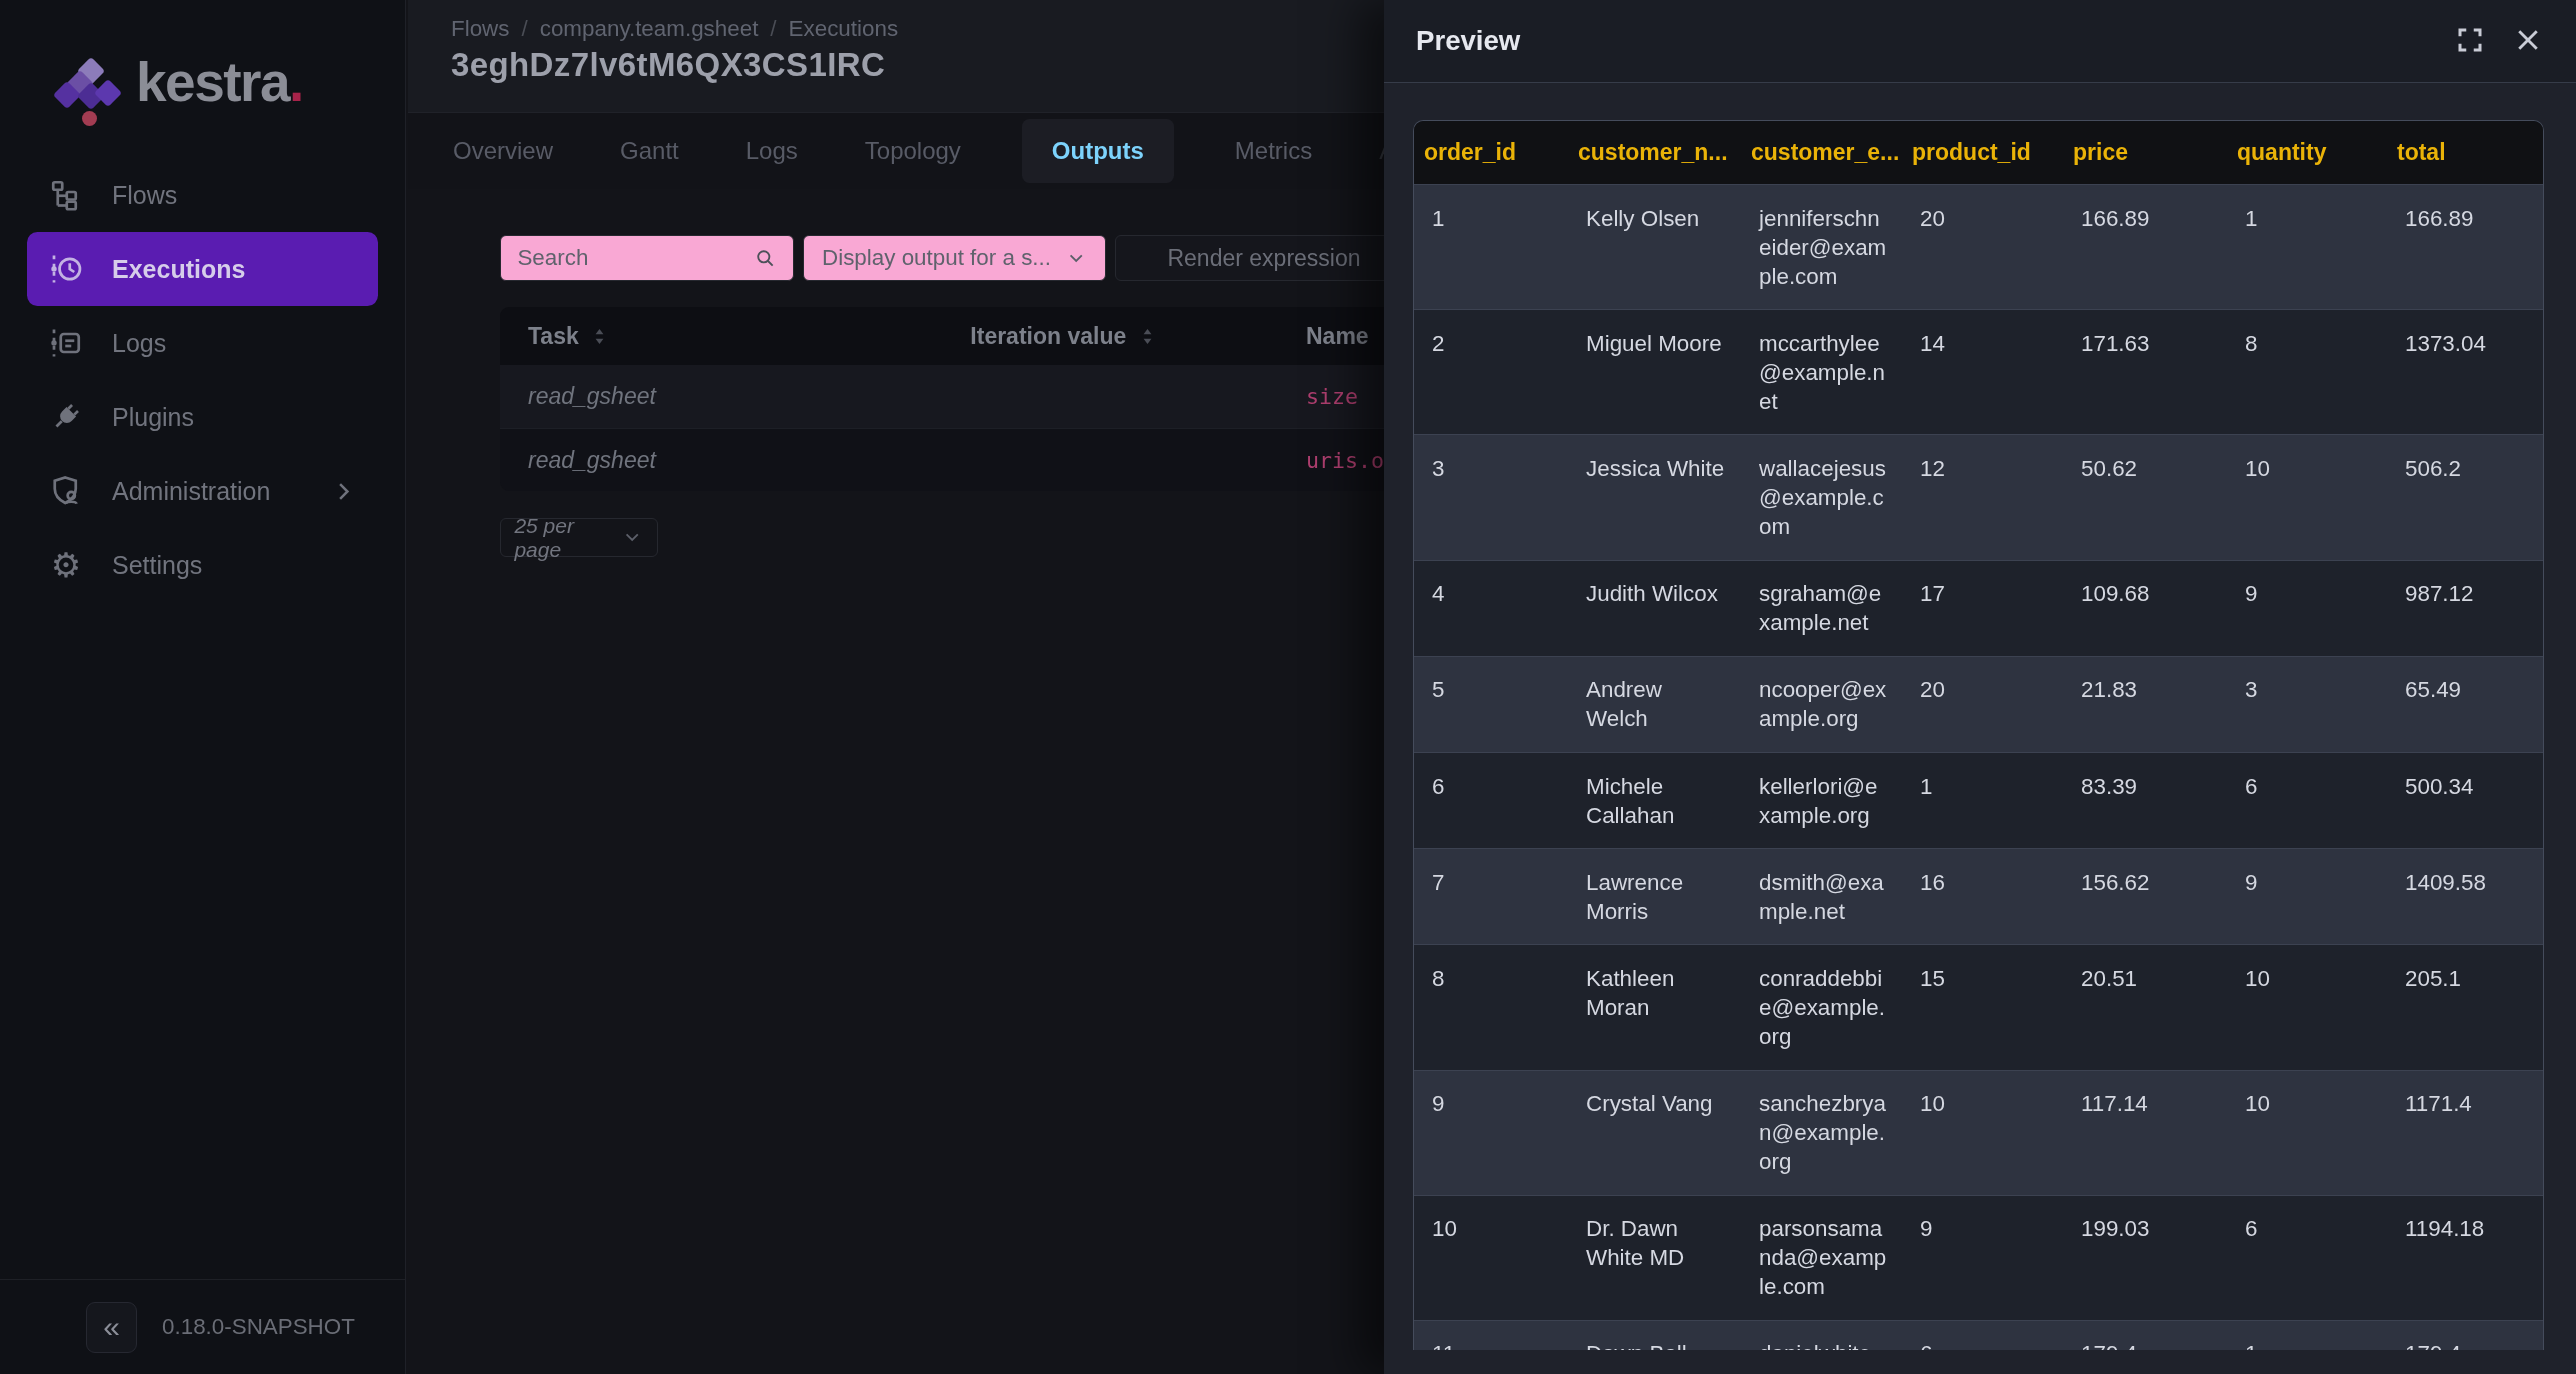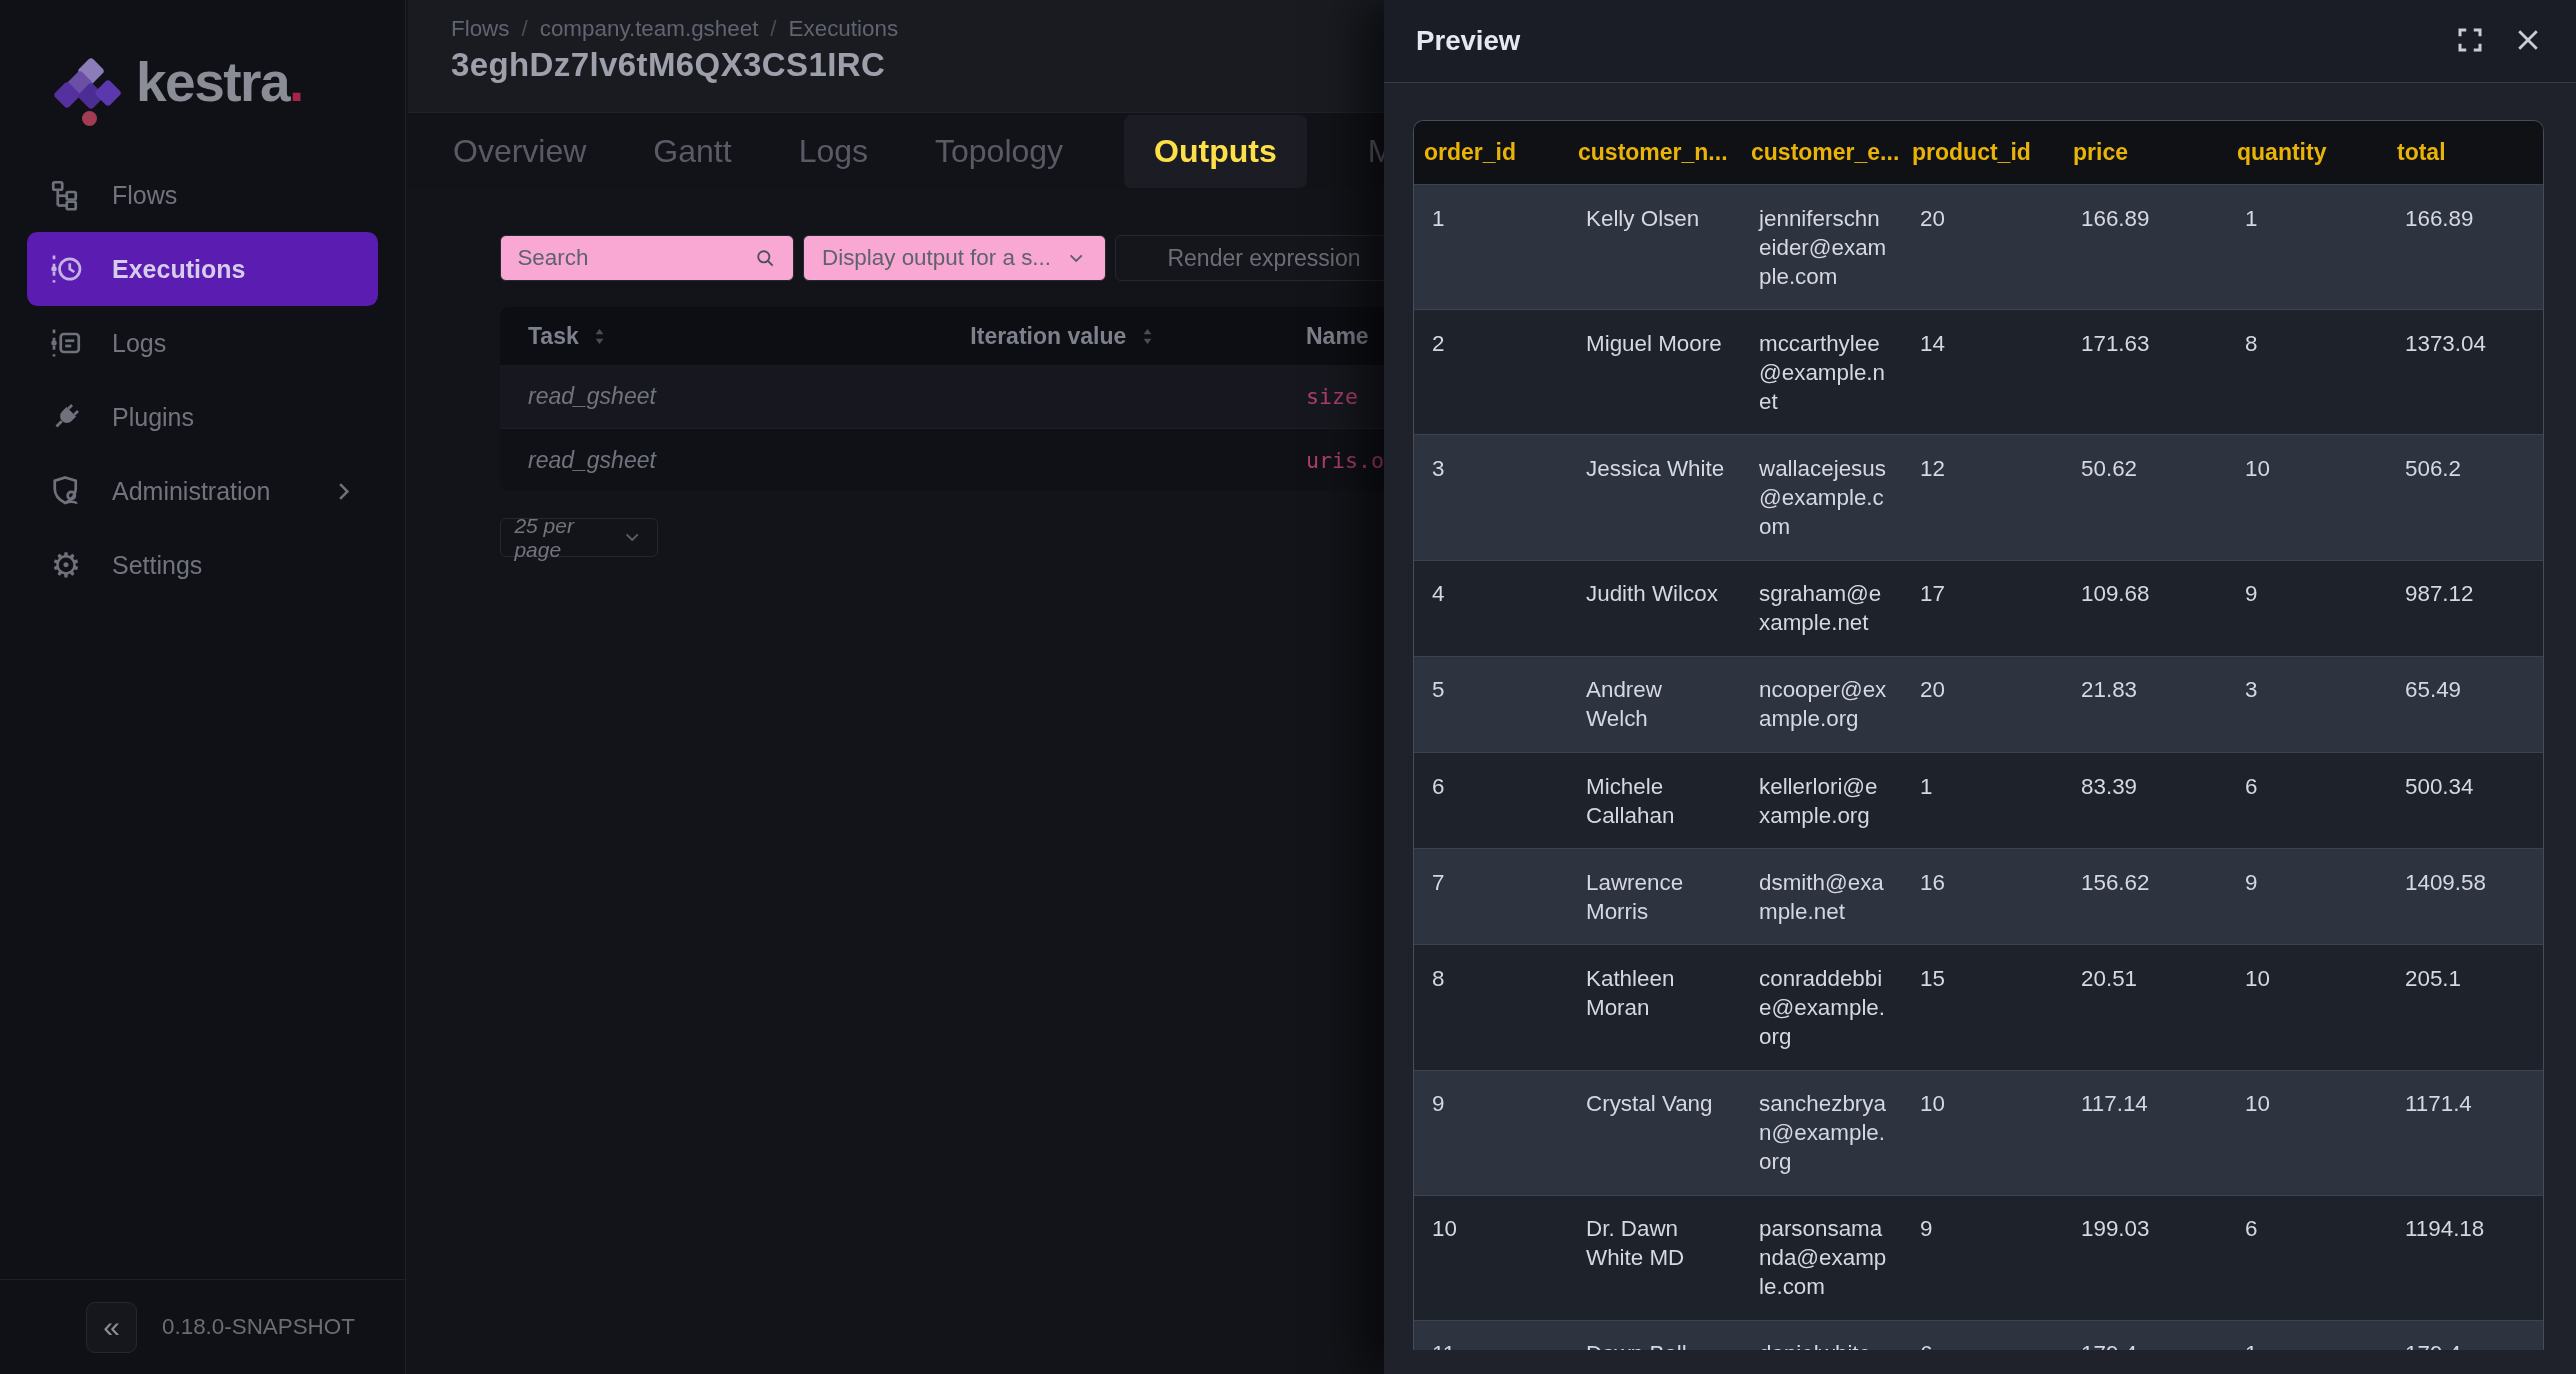--- a/index.html
+++ b/index.html
@@ -37,22 +37,22 @@
   .version { margin-left:25px; font-size:22.4px; color:#6a6d76; }
 
   
   .main { position:absolute; left:408px; top:0; right:0; bottom:0; background:#131419; }
   .main-header { position:absolute; left:0; right:0; top:0; height:113px; background:#191b21; border-bottom:1.5px solid #202229; }
   .breadcrumb { position:absolute; left:43px; top:16.4px; font-size:22.4px; color:#606470; display:flex; gap:12px; }
   .breadcrumb .crumb { cursor:pointer; }
   .breadcrumb .sep { color:#4a4d55; }
   .page-title { position:absolute; left:43px; top:46px; font-size:33px; font-weight:700; color:#9da0ab; letter-spacing:0.4px; }
   .tabs { position:absolute; left:0; right:0; top:113px; height:76px; background:#121318; display:flex; align-items:center; gap:55px; padding-left:39px; }
-  .tab { font-size:32px; color:#585b66; padding:18px 6px; border-radius:7.5px; cursor:pointer; white-space:nowrap; display:flex; align-items:center; }
-  .tab.active { background:#1c1d24; color:#fde047; font-weight:700; padding:18px 30px; }
+  .tab { font-size:24px; color:#585b66; padding:18px 6px; border-radius:7.5px; cursor:pointer; white-space:nowrap; display:flex; align-items:center; }
+  .tab.active { background:#1c1d24; color:#7dd3fc; font-weight:700; padding:18px 30px; }
   .tab.locked { color:#383b43; }
   .tab .lock-inline { color:#383b43; margin-left:13.4px; }
 
   
   .controls { position:absolute; left:92px; top:235px; display:flex; gap:9px; }
   .inputbox { height:46px; background:#f9a8d4; border:1.5px solid #26282f; border-radius:6px; display:flex; align-items:center; font-size:22.4px; color:#5f626c; }
   .searchbox { width:294px; padding:0 16.4px; justify-content:space-between; cursor:text; }
   .searchbox .sicon { display:flex; color:#4d5059; }
   .searchbox .sicon svg { width:22.4px; height:22.4px; }
   .selectbox { width:303px; padding:0 18px; justify-content:space-between; cursor:pointer; }

